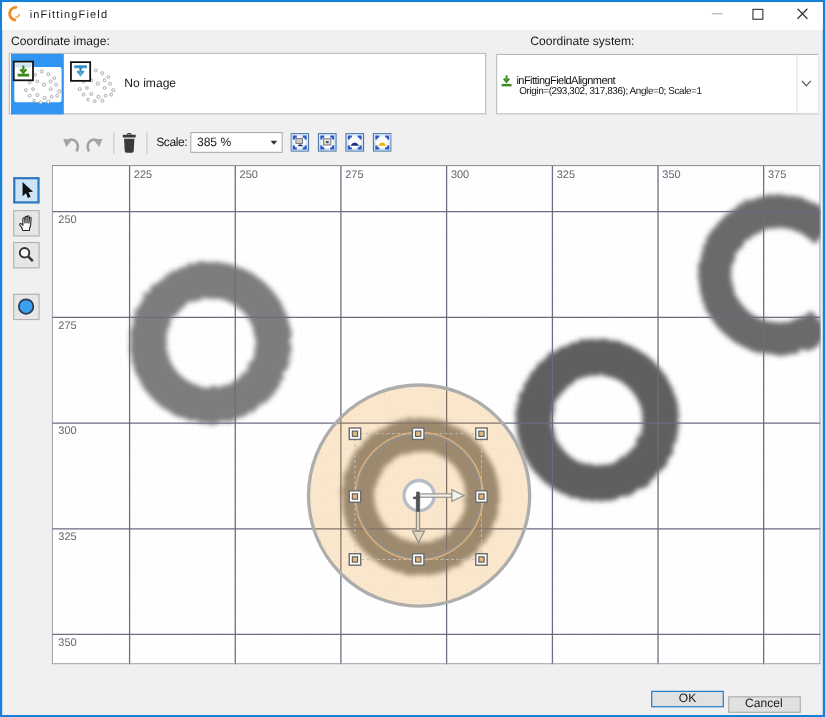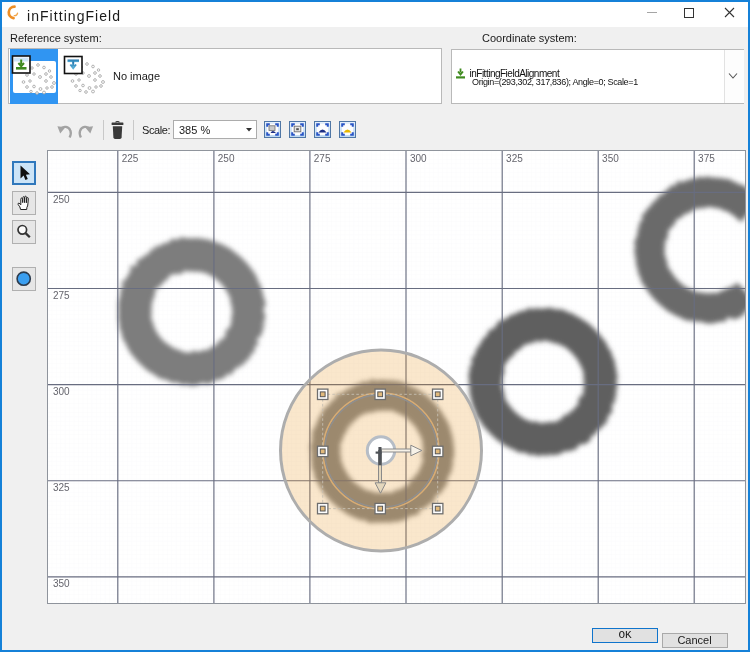--- a/index.html
+++ b/index.html
@@ -1,21 +1,21 @@
 <!DOCTYPE html>
 <html><head>
 <meta charset="utf-8">
 <style>
   html,body{margin:0;padding:0;}
   body{width:750px;height:652px;font-family:"Liberation Sans",sans-serif;}
   .win{position:absolute;left:0;top:0;width:750px;height:652px;background:#f0f0f0;
        box-shadow:inset 0 0 0 2px #1581d8;overflow:hidden;}
   .abs{position:absolute;}
   .titlebar{left:2px;top:2px;width:746px;height:25px;background:#ffffff;}
-  .title-text{left:27px;top:8px;font-size:14px;letter-spacing:1.05px;color:#1a1a1a;}
+  .title-text{left:27px;top:8px;font-size:10px;letter-spacing:1.05px;color:#1a1a1a;}
   .lbl{font-size:11px;color:#1a1a1a;}
   .whitebox{background:#fff;border:1px solid #b9b9b9;box-sizing:border-box;}
   .btn{box-sizing:border-box;font-size:11px;color:#1a1a1a;text-align:center;}
 </style>
 </head>
 <body>
 <div class="win">
 
   <div class="abs titlebar"></div>
   <svg class="abs" style="left:7px;top:5px" width="16" height="16" viewBox="0 0 16 16">
@@ -23,21 +23,21 @@
     <path d="M 16.05 13.04 A 3.1 3.1 0 0 1 12.73 15.59" fill="none" stroke="#f2a64a" stroke-width="1.3" stroke-linecap="round" transform="translate(-5.5,-5)"></path>
   </svg>
   <div class="abs title-text">inFittingField</div>
 
   <svg class="abs" style="left:641px;top:4px" width="100" height="18" viewBox="0 0 100 18">
     <line x1="6" y1="8.5" x2="16" y2="8.5" stroke="#a5a5a5" stroke-width="1"></line>
     <rect x="43.5" y="4.5" width="9" height="9" fill="none" stroke="#333" stroke-width="1"></rect>
     <path d="M84 4 L93 13 M93 4 L84 13" stroke="#333" stroke-width="1.1" fill="none"></path>
   </svg>
 
-  <div class="abs lbl" style="left:10px;top:32px">Reference system:</div>
+  <div class="abs lbl" style="left:10px;top:32px">Coordinate image:</div>
   <div class="abs lbl" style="left:482px;top:32px">Coordinate system:</div>
 
   <div class="abs whitebox" style="left:8px;top:48px;width:434px;height:56px;"></div>
   <div class="abs" style="left:9.5px;top:48.5px;width:48px;height:55px;background:#3095f2;"></div>
   <div class="abs" style="left:13px;top:61px;width:43px;height:32px;background:#fff;border-radius:2px;"></div>
   <svg class="abs" style="left:8px;top:48px" width="434" height="56" viewBox="0 0 434 56">
     <defs>
       <g id="dots" stroke="#a2a2a2" stroke-width="0.8" fill="#fbfbfb">
         <circle cx="17" cy="3" r="1.35"></circle>
           <circle cx="23" cy="5.5" r="1.35"></circle>
@@ -260,16 +260,16 @@
       <text x="651.1" y="12">375</text>
       <text x="6" y="52.7">250</text>
       <text x="6" y="148.8">275</text>
       <text x="6" y="244.9">300</text>
       <text x="6" y="341.0">325</text>
       <text x="6" y="437.1">350</text>
     </g>
     <rect x="0.5" y="0.5" width="698" height="453" fill="none" stroke="#8f949c" stroke-width="1"></rect>
   </svg>
 
-  <div class="abs btn" style="left:592px;top:628px;width:66px;height:15px;background:#e1e1e1;border:1.5px solid #0f74cc;line-height:12px;font-family:Liberation Mono, monospace;">OK</div>
+  <div class="abs btn" style="left:592px;top:628px;width:66px;height:15px;background:#e1e1e1;border:1.5px solid #0f74cc;line-height:12px;">OK</div>
   <div class="abs btn" style="left:661.5px;top:633px;width:66px;height:15px;background:#e1e1e1;border:1px solid #a9a9a9;line-height:13px;">Cancel</div>
 
 </div>
 
 </body></html>

